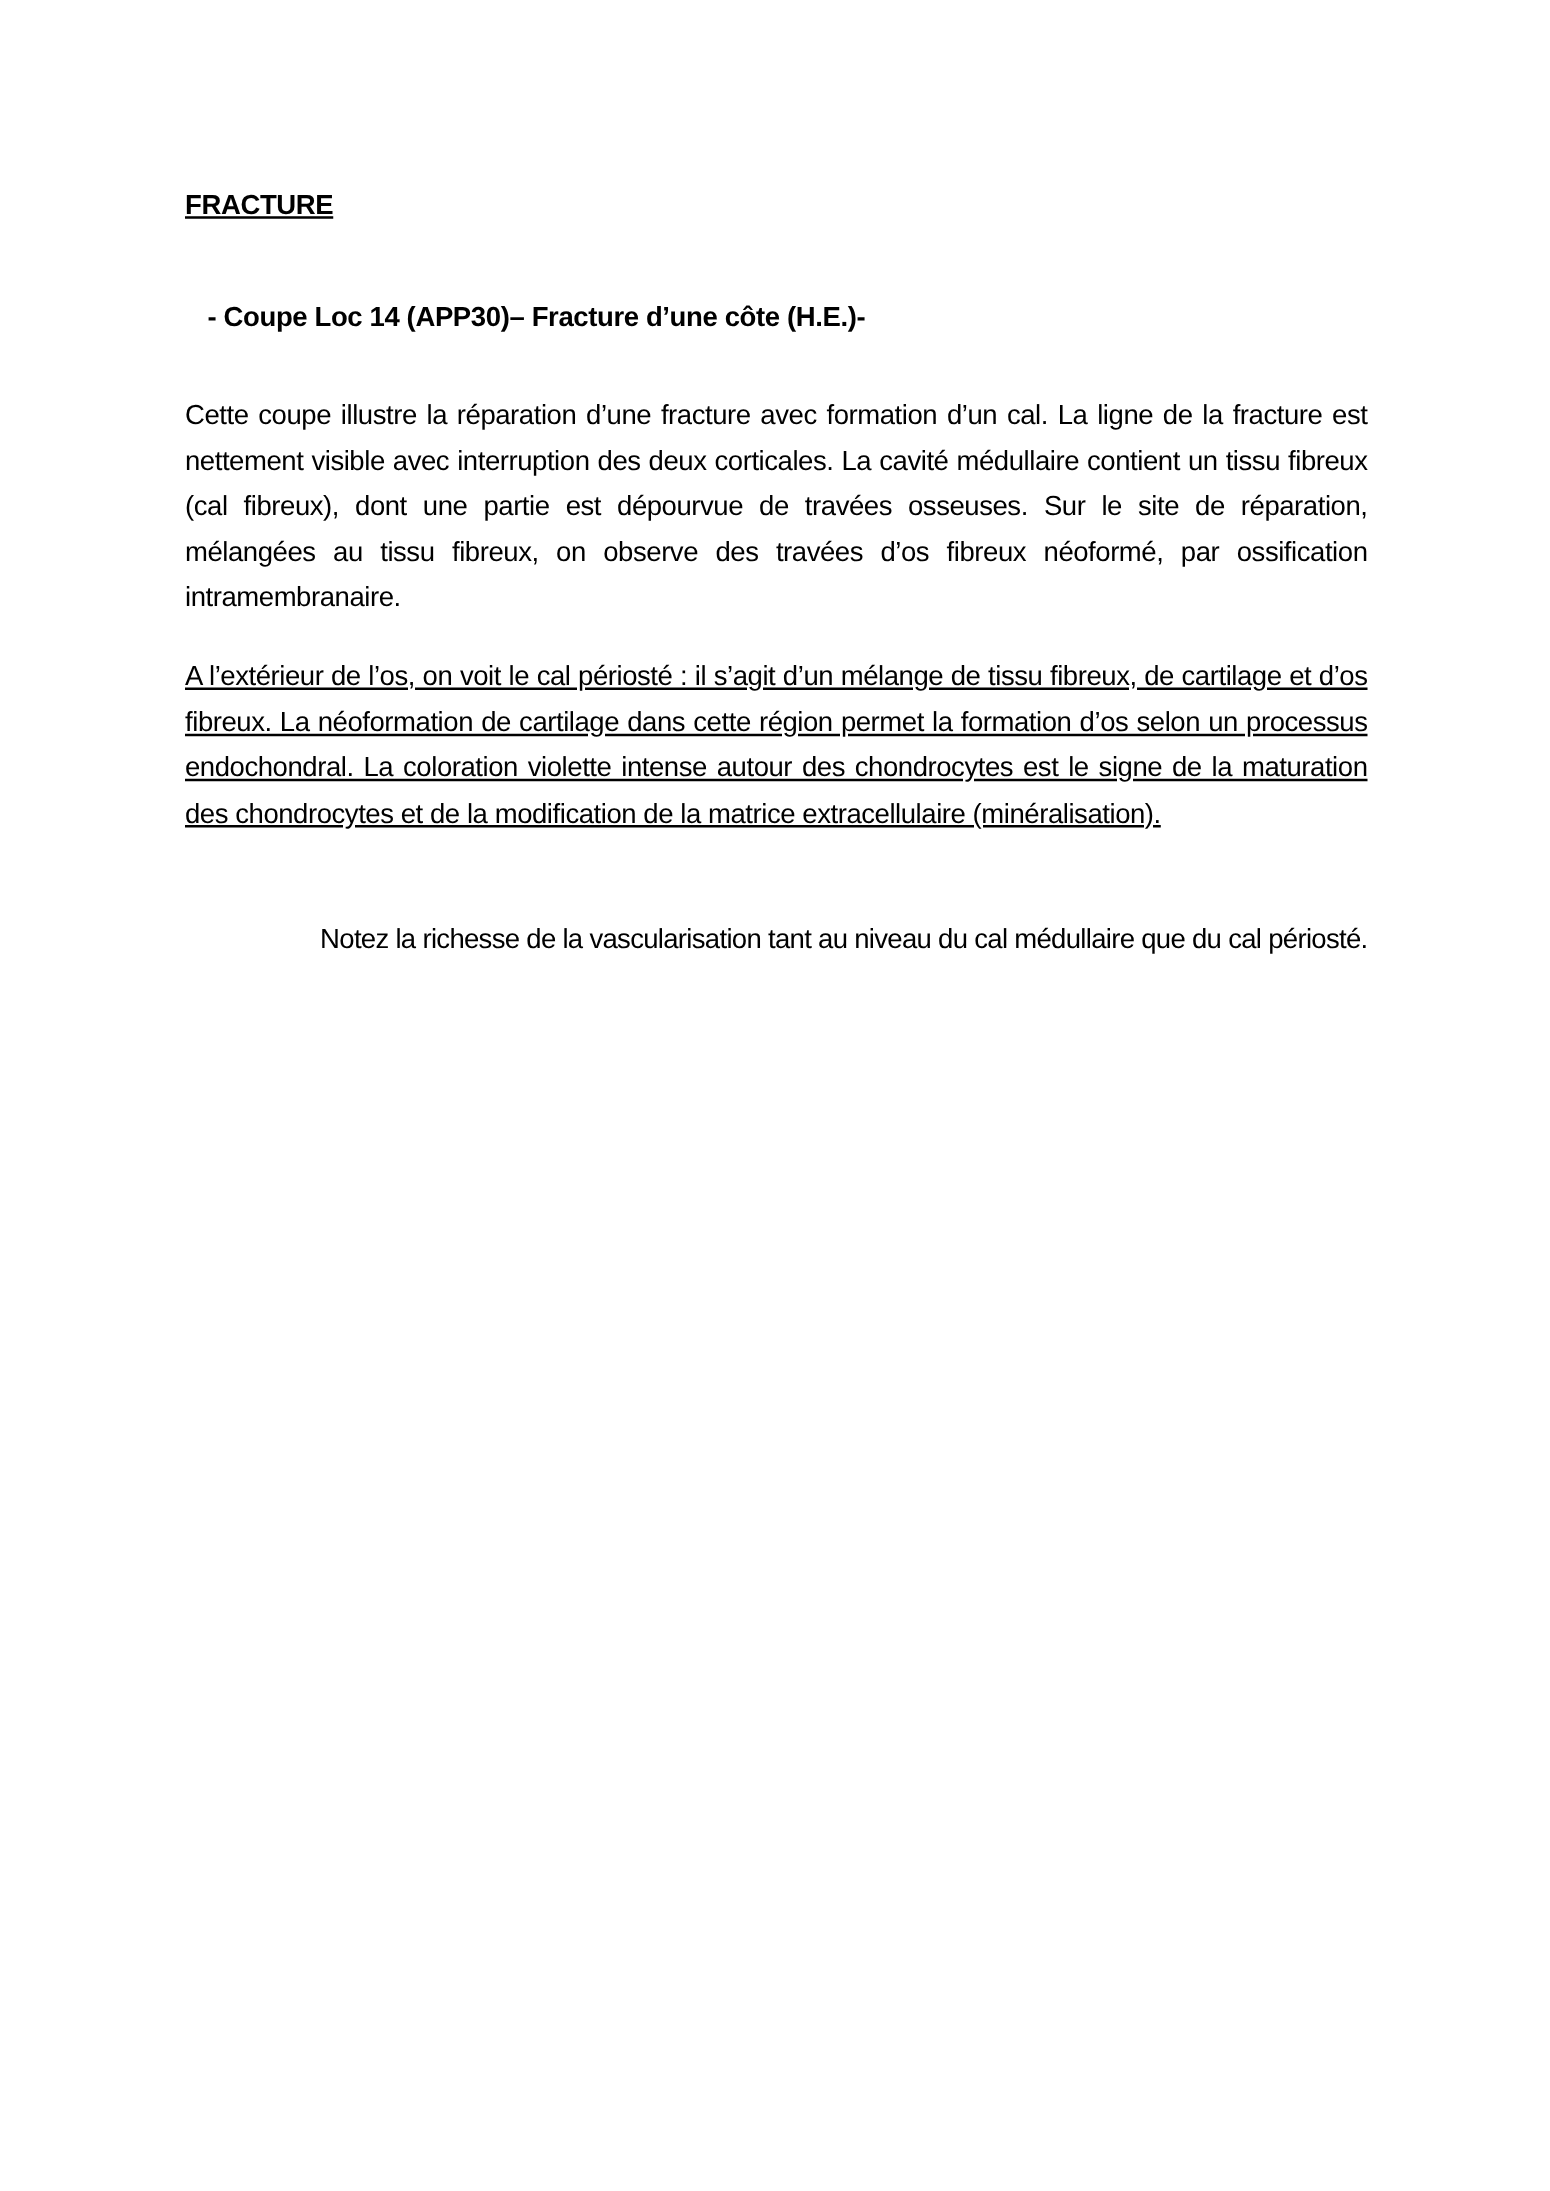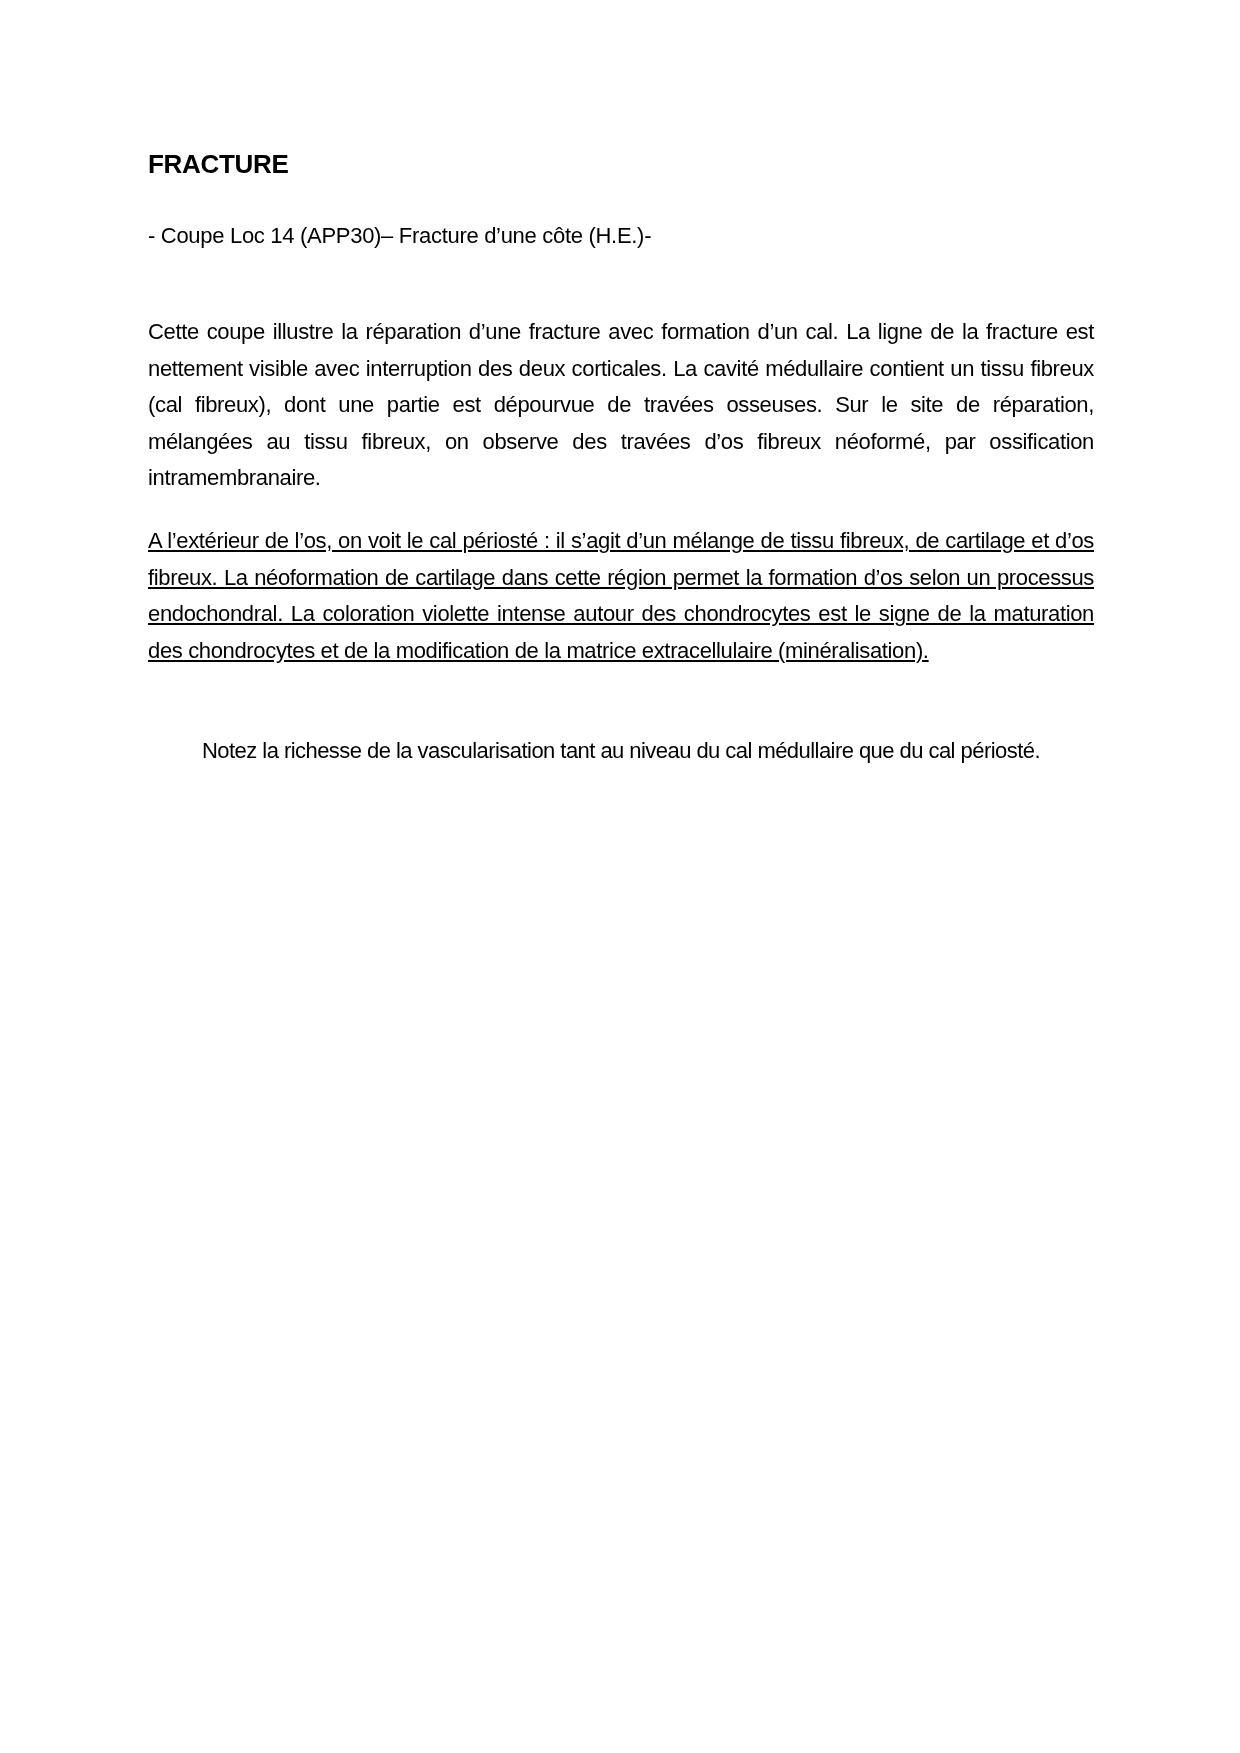--- a/index.html
+++ b/index.html
@@ -18,51 +18,52 @@
     .page {
       position: absolute;
       left: 148px;
       top: 0;
       width: 946px;
     }
     .title {
       position: absolute;
       top: 148px;
       left: 0;
-      font-size: 26px;
+      font-size: 22px;
       font-weight: bold;
       letter-spacing: -0.3px;
       margin: 0;
       line-height: 32px;
       white-space: nowrap;
+      text-decoration: underline;
     }
     .subtitle {
       position: absolute;
       top: 222px;
       left: 0;
       font-size: 22px;
-      font-weight: normal;
+      font-weight: bold;
       letter-spacing: -0.3px;
-      margin: 0;
+      margin: 18px;
       line-height: 28px;
       white-space: nowrap;
     }
     .para {
       position: absolute;
       left: 0;
       width: 946px;
       font-size: 22px;
       line-height: 36.5px;
       margin: 0;
       text-align: justify;
       letter-spacing: -0.35px;
     }
     .p1 { top: 314px; }
     .p2 { top: 523px; text-decoration: underline; }
-    .p3 { top: 733px; letter-spacing: -0.55px; white-space: nowrap; text-align: center; }
+    .p3 { top: 733px; letter-spacing: -0.55px; white-space: nowrap; text-align: right; }
   </style>
 </head>
 <body>
 
 <div class="page">
   <h1 class="title">FRACTURE</h1>
   <h2 class="subtitle">- Coupe Loc 14 (APP30)– Fracture d’une côte (H.E.)-</h2>
   <p class="para p1">Cette coupe illustre la réparation d’une fracture avec formation d’un cal. La ligne de la fracture est nettement visible avec interruption des deux corticales.  La cavité médullaire contient un tissu fibreux (cal fibreux), dont une partie est dépourvue de travées osseuses. Sur le site de réparation, mélangées au tissu fibreux, on observe des travées d’os fibreux néoformé, par ossification intramembranaire.</p>
   <p class="para p2">A l’extérieur de l’os, on voit le cal périosté : il s’agit d’un mélange de tissu fibreux, de cartilage et d’os fibreux. La néoformation de cartilage dans cette région permet la formation d’os selon un processus endochondral. La coloration violette intense autour des chondrocytes est le signe de la maturation des chondrocytes et de la modification de la matrice extracellulaire (minéralisation).</p>
   <p class="para p3">Notez la richesse de la vascularisation tant au niveau du cal médullaire que du cal périosté.</p>

